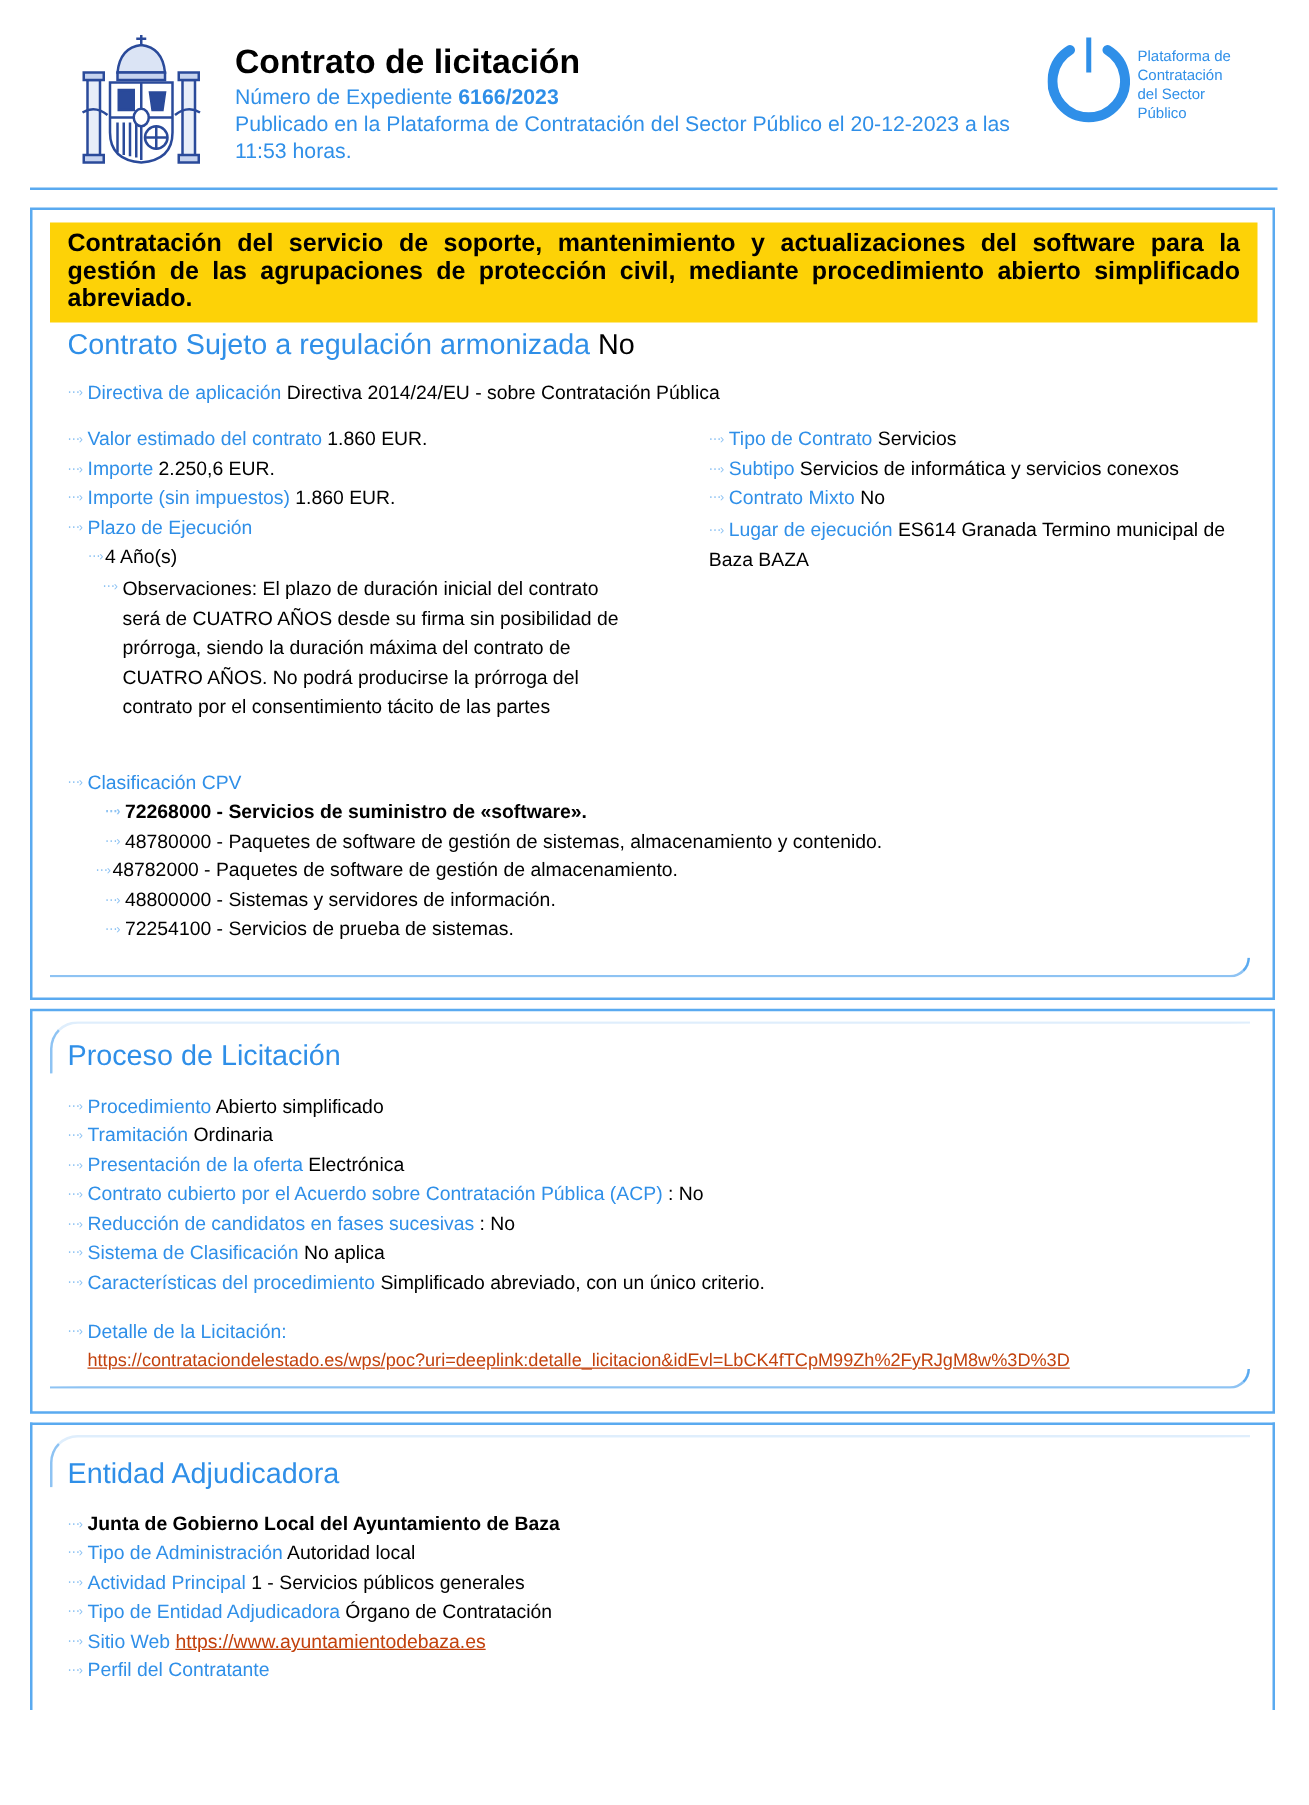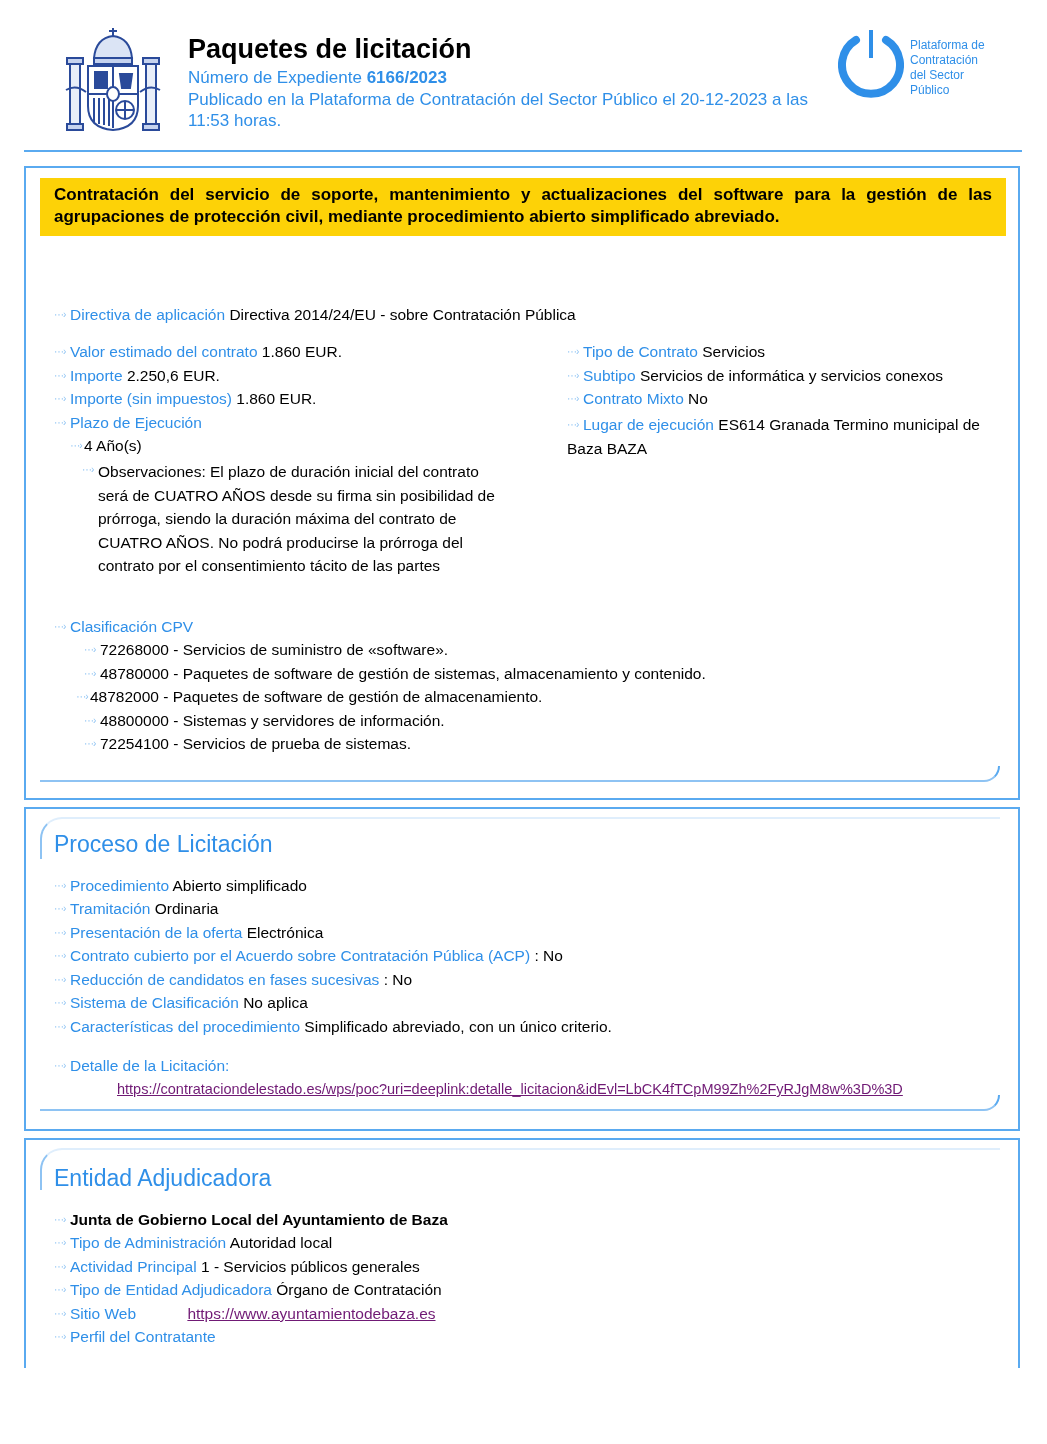--- a/index.html
+++ b/index.html
@@ -16,34 +16,34 @@
   .pcsp-logo { position: absolute; left: 838px; top: 28px; width: 160px; height: 80px; }
   .pcsp-text { position: absolute; left: 72px; top: 10px; font-size: 12px; line-height: 15px; color: #2f8fe8; }
   .header-rule { position: absolute; left: 24px; top: 150px; width: 998px; height: 2px; background: #5aaaf0; }
 
   
   .panel { position: absolute; left: 24px; width: 996px; border: 2px solid #5aaaf0; box-sizing: border-box; background: #fff; }
   .panel1 { top: 166px; height: 634px; }
   .panel2 { top: 807px; height: 324px; }
   .panel3 { top: 1138px; height: 230px; border-bottom: none; }
 
-  .banner { position: absolute; left: 14px; top: 10px; width: 966px; background: #fdd207; padding: 6px 14px 8px 14px; box-sizing: border-box; font-weight: bold; font-size: 17px; line-height: 22px; text-align: justify; }
+  .banner { position: absolute; left: 14px; top: 10px; width: 966px; background: #fdd207; padding: 6px 14px 8px 14px; box-sizing: border-box; font-weight: bold; font-size: 20px; line-height: 22px; text-align: justify; }
 
   .section-title { position: absolute; left: 28px; font-size: 23px; color: #2f8fe8; }
   .section-title .val { color: #000; }
 
   .row { position: absolute; font-size: 15.5px; line-height: 20px; white-space: nowrap; }
   .row .label { color: #2f8fe8; }
   .row .value { color: #000; }
   .arrow { display: inline-block; width: 16px; color: #8ec3f3; font-size: 10px; vertical-align: 2px; letter-spacing: -1px; }
   .wrap { white-space: normal; }
 
   .curve-bottom { position: absolute; height: 14px; border-bottom: 2px solid #8ec3f3; border-right: 2px solid #5aaaf0; border-bottom-right-radius: 22px; }
   .curve-top { position: absolute; height: 40px; border-top: 2px solid #dfeefc; border-left: 2px solid #8ec3f3; border-top-left-radius: 22px; }
-  .link-blue { color: #701a75; text-decoration: underline; margin-left: 47px; }
+  .link-blue { color: #c2410c; text-decoration: underline; }
 </style>
 </head>
 <body>
 
 <div class="header">
   <svg class="crest" viewBox="0 0 98 104">
     <g fill="none" stroke="#2a4a9a" stroke-width="2">
 
       <path d="M30 30 Q32 10 49 8 Q66 10 68 30 Z" fill="#dbe4f5"></path>
       <line x1="49" y1="0" x2="49" y2="8"></line>
@@ -70,21 +70,21 @@
       <line x1="35" y1="70" x2="35" y2="96"></line>
       <line x1="40" y1="70" x2="40" y2="97"></line>
       <line x1="45" y1="70" x2="45" y2="98"></line>
       <circle cx="61" cy="82" r="9"></circle>
       <line x1="52" y1="82" x2="70" y2="82"></line>
       <line x1="61" y1="73" x2="61" y2="91"></line>
       <ellipse cx="49" cy="66" rx="6" ry="7" fill="#ffffff"></ellipse>
     </g>
   </svg>
 
-  <div class="title">Paquetes de licitación</div>
+  <div class="title">Contrato de licitación</div>
   <div class="subline sub1">
     <span>Número de Expediente</span>
     <b>6166/2023</b>
   </div>
   <div class="subline sub2">Publicado en la Plataforma de Contratación del Sector Público el 20-12-2023 a las 11:53 horas.</div>
 
   <div class="pcsp-logo">
     <svg width="66" height="76" viewBox="0 0 66 76">
       <path d="M18 12 A29 29 0 1 0 48 12" fill="none" stroke="#2f8fe8" stroke-width="8" stroke-linecap="round"></path>
       <line x1="33" y1="2" x2="33" y2="30" stroke="#2f8fe8" stroke-width="4"></line>
@@ -95,20 +95,24 @@
       <div>del Sector</div>
       <div>Público</div>
     </div>
   </div>
   <div class="header-rule"></div>
 </div>
 
 <div class="panel panel1">
   <div class="banner">Contratación del servicio de soporte, mantenimiento y actualizaciones del software para la gestión de las agrupaciones de protección civil, mediante procedimiento abierto simplificado abreviado.</div>
 
+  <div class="section-title" style="top:94px;">
+    <span>Contrato Sujeto a regulación armonizada</span>
+    <span class="val">No</span>
+  </div>
 
   <div class="row" style="left:28px; top:137px;">
     <span class="arrow">⋯›</span><span class="label">Directiva de aplicación</span>
     <span class="value">Directiva 2014/24/EU - sobre Contratación Pública</span>
   </div>
 
   <div class="row" style="left:28px; top:174px;">
     <span class="arrow">⋯›</span><span class="label">Valor estimado del contrato</span>
     <span class="value">1.860 EUR.</span>
   </div>
@@ -144,21 +148,21 @@
     <span class="value">No</span>
   </div>
   <div class="row wrap" style="left:541px; top:245px; width:430px; line-height:23.6px;">
     <span class="arrow">⋯›</span><span class="label">Lugar de ejecución</span>
     <span class="value">ES614 Granada Termino municipal de Baza BAZA</span>
   </div>
 
   <div class="row" style="left:28px; top:449px;">
     <span class="arrow">⋯›</span><span class="label">Clasificación CPV</span>
   </div>
-  <div class="row" style="left:58px; top:472px;">
+  <div class="row" style="left:58px; top:472px;font-weight:bold;">
     <span class="arrow">⋯›</span><span class="value">72268000 - Servicios de suministro de «software».</span>
   </div>
   <div class="row" style="left:58px; top:496px;">
     <span class="arrow">⋯›</span><span class="value">48780000 - Paquetes de software de gestión de sistemas, almacenamiento y contenido.</span>
   </div>
   <div class="row" style="left:48px; top:519px;text-align:center;">
     <span class="arrow">⋯›</span><span class="value">48782000 - Paquetes de software de gestión de almacenamiento.</span>
   </div>
   <div class="row" style="left:58px; top:543px;">
     <span class="arrow">⋯›</span><span class="value">48800000 - Sistemas y servidores de información.</span>

